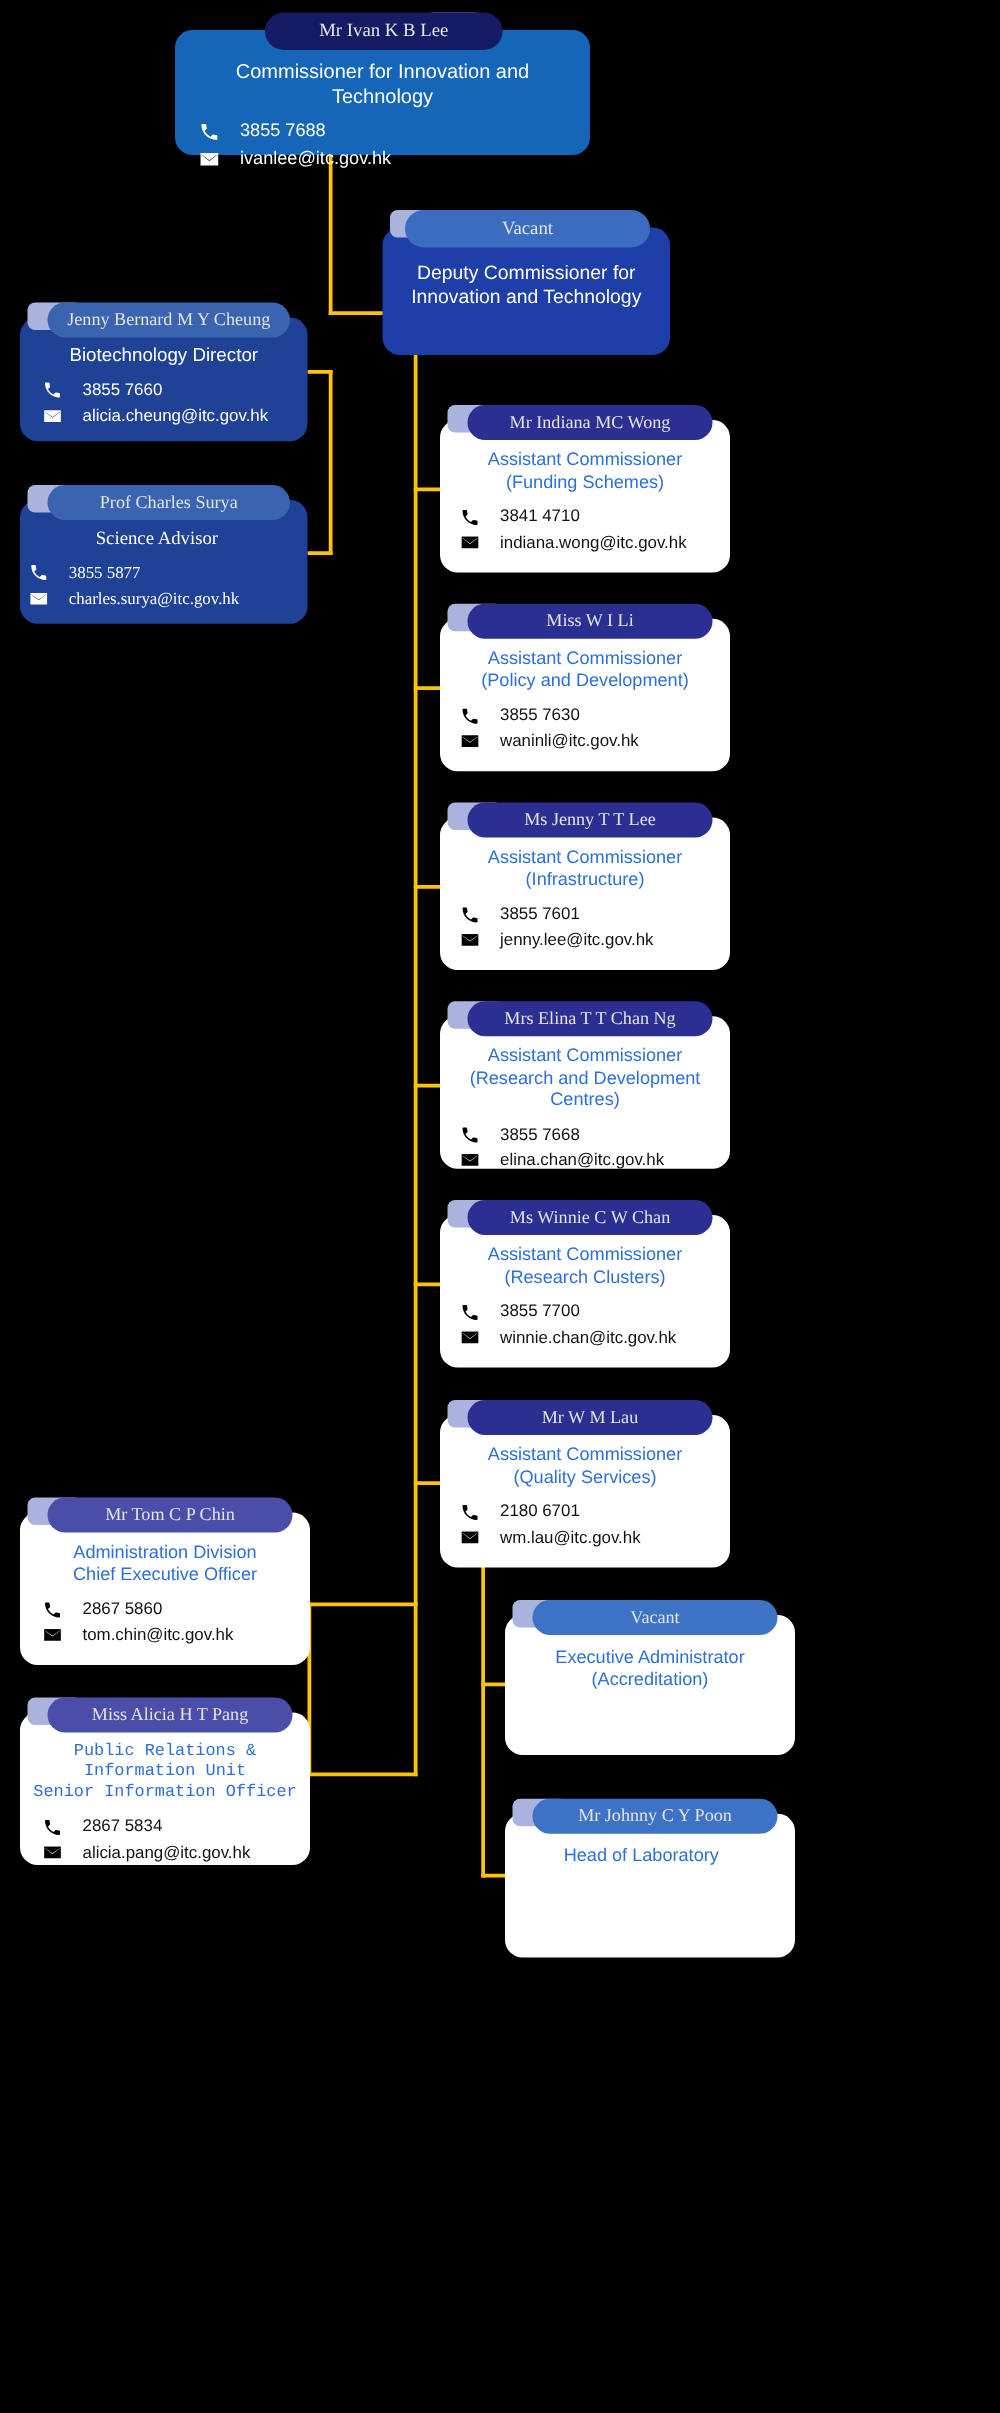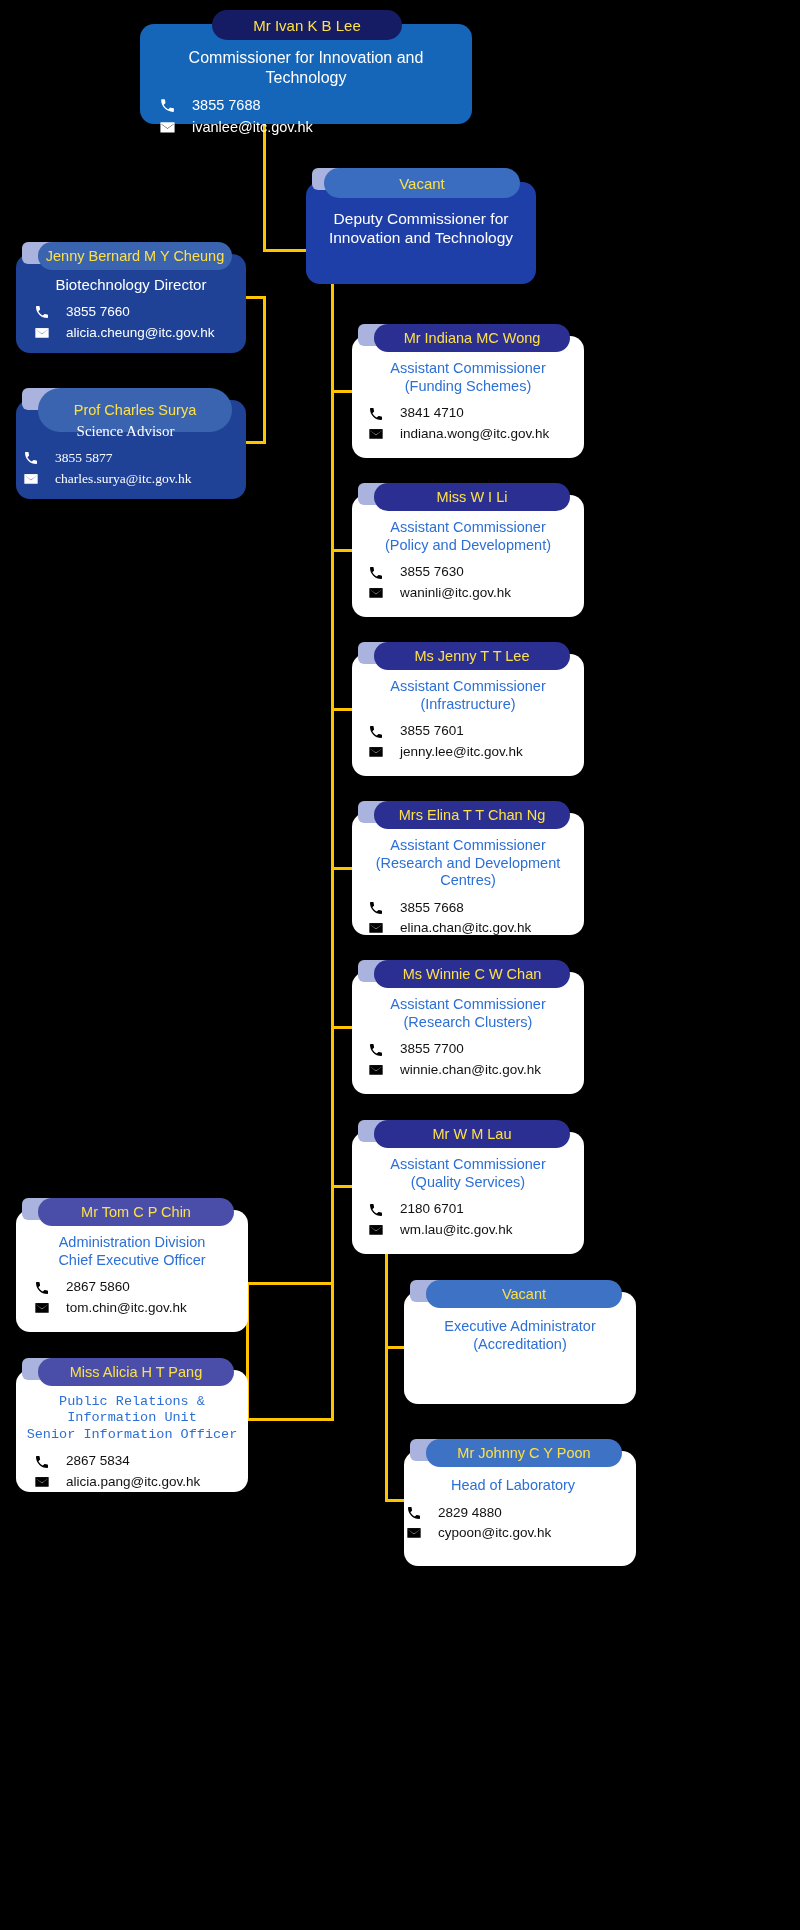--- a/index.html
+++ b/index.html
@@ -23,27 +23,28 @@
   
   .card{
     position:absolute;
     border-radius:14px;
     box-sizing:border-box;
   }
   .card .hdr{
     position:absolute;
     top:0;
     border-radius:22px;
-    color:#fde047;
+    color:#e5e5e5;
     text-align:center;
     white-space:nowrap;
     display:flex;
     align-items:center;
     justify-content:center;
     z-index:3;
+    font-family:Liberation Serif, serif;
   }
   
   .card .tab{
     position:absolute;
     background:#a9b3de;
     z-index:2;
   }
   .card .body{
     position:absolute;
     left:0;right:0;
@@ -199,21 +200,21 @@
             </span>
           <span>alicia.cheung@itc.gov.hk</span>
         </div>
       </div>
     </div>
   </div>
 
   <div class="card blue" style="left:16px;top:386px;width:230px;height:113px;">
     <div class="tab" style="left:6px;top:2px;width:44px;height:22px;border-radius:6px;"></div>
     <div class="body" style="top:14px;height:99px;"></div>
-    <div class="hdr" style="left:22px;top:2px;width:194px;height:44px;">Prof Charles Surya</div>
+    <div class="hdr" style="left:22px;top:2px;width:194px;height:28px;">Prof Charles Surya</div>
     <div class="content" style="padding:36px 16px 0 5px;font-family:Liberation Serif, serif;">
       <div class="role">Science Advisor</div>
       <div class="contacts">
         <div class="crow">
           <span class="ico">
               <svg viewBox="0 0 24 24" width="16" height="16">
                 <path d="M6.6 10.8c1.4 2.8 3.8 5.1 6.6 6.6l2.2-2.2c.3-.3.7-.4 1-.2 1.2.4 2.4.6 3.6.6.6 0 1 .4 1 1V20c0 .6-.4 1-1 1C10.6 21 3 13.4 3 4c0-.6.4-1 1-1h3.5c.6 0 1 .4 1 1 0 1.3.2 2.5.6 3.6.1.4 0 .8-.2 1.1l-2.3 2.1z"></path>
               </svg>
             </span>
           <span>3855 5877</span>
@@ -414,39 +415,20 @@
 (Accreditation)</div>
     </div>
   </div>
 
   <div class="card white lightblue" style="left:404px;top:1437px;width:232px;height:129px;">
     <div class="tab" style="left:6px;top:2px;width:44px;height:22px;border-radius:6px;"></div>
     <div class="body" style="top:14px;height:115px;"></div>
     <div class="hdr" style="left:22px;top:2px;width:196px;height:28px;">Mr Johnny C Y Poon</div>
     <div class="content" style="padding:40px 14px 0 0;">
       <div class="role">Head of Laboratory</div>
-      <div class="contacts">
-        <div class="crow">
-          <span class="ico">
-              <svg viewBox="0 0 24 24" width="16" height="16">
-                <path d="M6.6 10.8c1.4 2.8 3.8 5.1 6.6 6.6l2.2-2.2c.3-.3.7-.4 1-.2 1.2.4 2.4.6 3.6.6.6 0 1 .4 1 1V20c0 .6-.4 1-1 1C10.6 21 3 13.4 3 4c0-.6.4-1 1-1h3.5c.6 0 1 .4 1 1 0 1.3.2 2.5.6 3.6.1.4 0 .8-.2 1.1l-2.3 2.1z"></path>
-              </svg>
-            </span>
-          <span>2829 4880</span>
-        </div>
-        <div class="crow">
-          <span class="ico">
-              <svg viewBox="0 0 24 24" width="16" height="16">
-                <path d="M2 5h20v14H2V5zm10 8L3.2 6.6 3 6.9 12 13.8 21 6.9l-.2-.3L12 13z"></path>
-                <path d="M2 5h20l-10 7L2 5z"></path>
-              </svg>
-            </span>
-          <span>cypoon@itc.gov.hk</span>
-        </div>
-      </div>
     </div>
   </div>
 
   <div class="card white purple" style="left:16px;top:1196px;width:232px;height:136px;">
     <div class="tab" style="left:6px;top:2px;width:44px;height:22px;border-radius:6px;"></div>
     <div class="body" style="top:14px;height:122px;"></div>
     <div class="hdr" style="left:22px;top:2px;width:196px;height:28px;">Mr Tom C P Chin</div>
     <div class="content" style="padding:38px 12px 0 12px;">
       <div class="role">Administration Division
 Chief Executive Officer</div>

